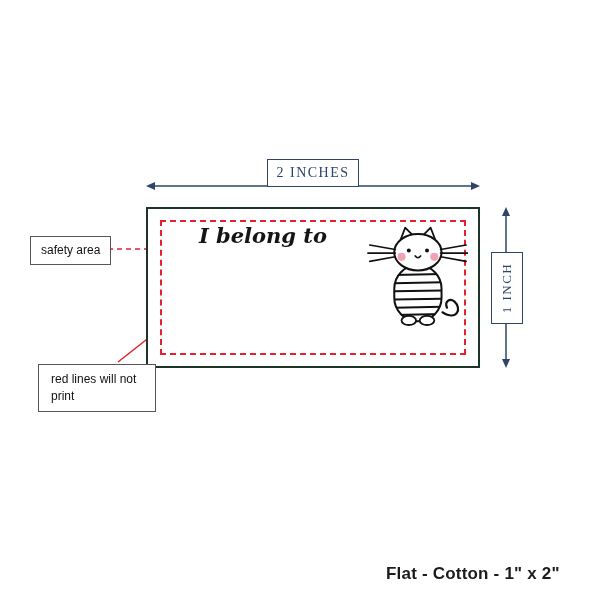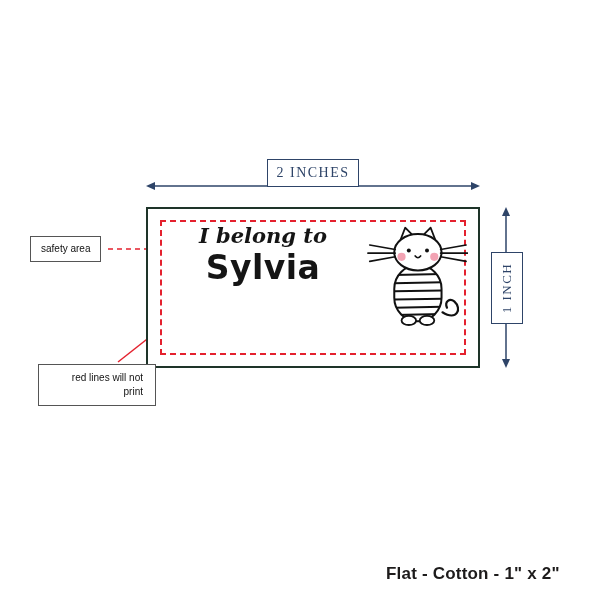--- a/index.html
+++ b/index.html
@@ -39,21 +39,21 @@
   }
   .big-name{
     font-family:"DejaVu Sans",sans-serif;font-weight:bold;
     font-size:33px;line-height:1.02;letter-spacing:0.5px;
   }
   .cat{position:absolute;right:10px;top:16px;width:102px;height:120px;}
 
   
   .callout{
     position:absolute;background:#ffffff;border:1px solid #555555;
-    font-size:10px;color:#111111;text-align:right;line-height:1.4;
+    font-size:12px;color:#111111;text-align:left;line-height:1.4;
   }
   .callout.safety{left:30px;top:236px;padding:5px 10px;}
   .callout.redlines{left:38px;top:364px;width:92px;padding:6px 12px;}
 
   .footer-spec{
     position:absolute;left:386px;top:564px;font-size:17px;font-weight:bold;
     color:#1d1b1b;letter-spacing:0.2px;
   }
 </style>
 </head>
@@ -91,21 +91,20 @@
   </div>
   <div class="dim-box v">
     <span>1 INCH</span>
   </div>
 
   <div class="label-frame">
     <div class="bleed"></div>
 
     <div class="label-text">
       <div class="belong">I belong to</div>
-      <div class="big-name">Sylvia</div>
     </div>
 
     <svg class="cat" viewBox="0 0 112 132">
       <defs>
         <clipPath id="bodyclip">
             <rect x="31" y="44" width="52" height="62" rx="26"></rect>
           </clipPath>
       </defs>
 
       <path d="M84,96 C 100,106 106,92 97,84 C 92,80 86,84 89,91" fill="none" stroke="#111" stroke-width="2.4" stroke-linecap="round"></path>

